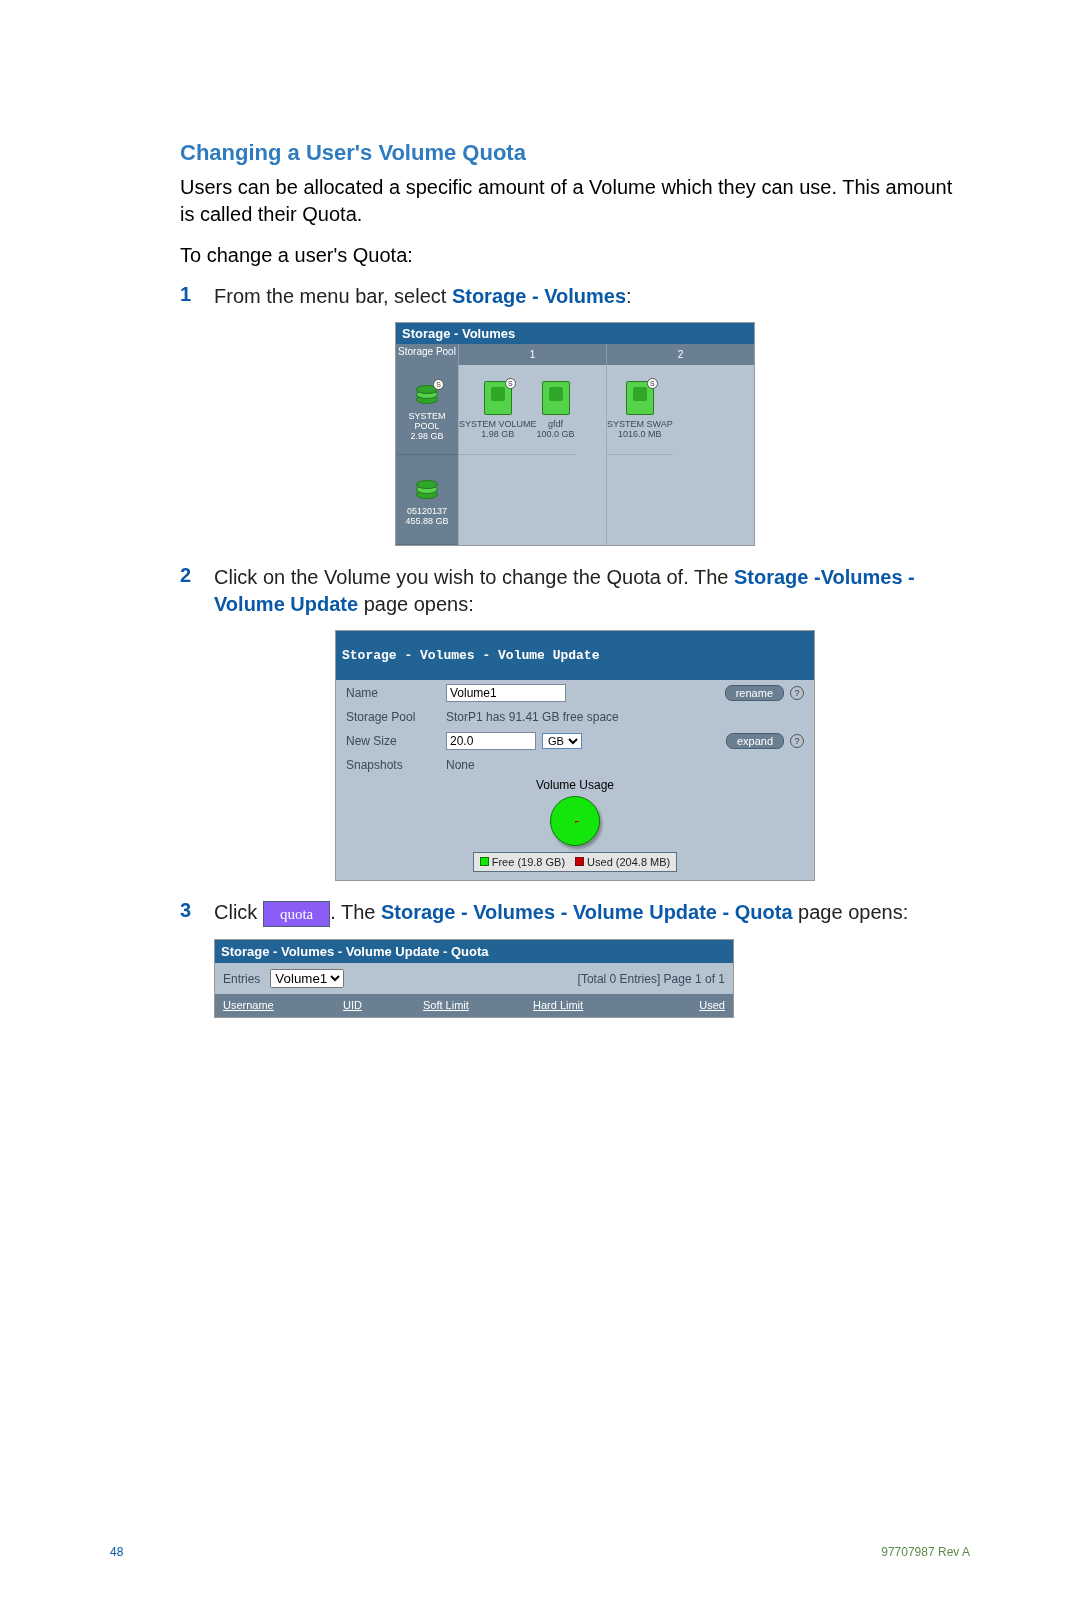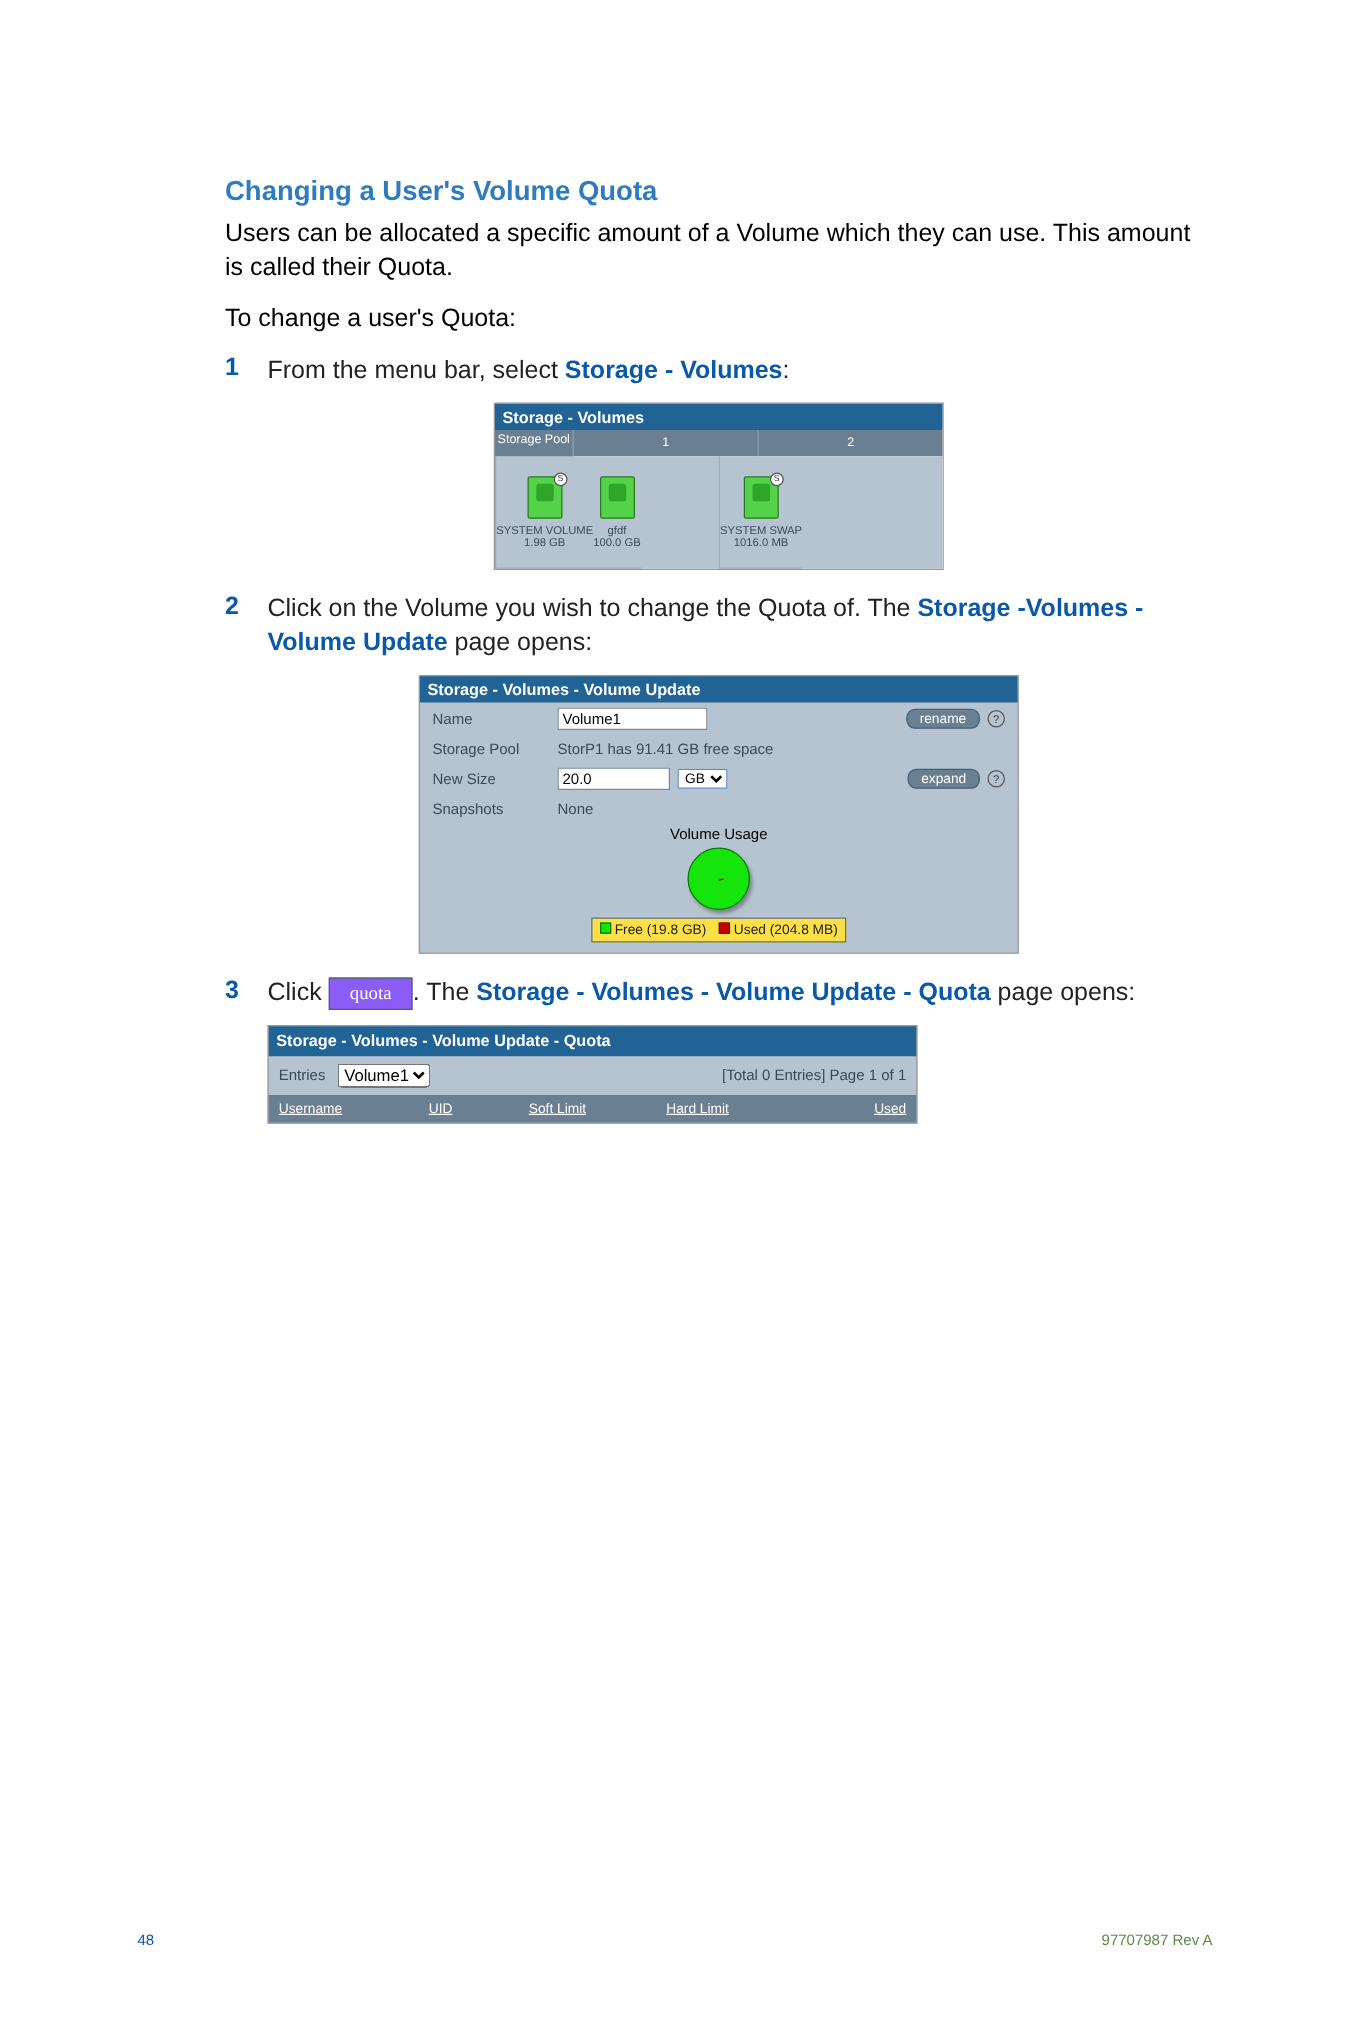--- a/index.html
+++ b/index.html
@@ -164,22 +164,23 @@
   .ss2 {
     width: 480px;
     border: 1px solid #999;
     font-size: 12px;
     background: #b5c4d0;
   }
   .ss2-title {
     background: #206394;
     color: #fff;
     font-weight: 700;
-    padding: 3px 6px;
+    padding: 17px 6px;
     font-size: 13px;
+    font-family: Liberation Mono, monospace;
   }
   .ss2-row {
     display: flex;
     align-items: center;
     padding: 4px 10px;
     color: #3a4a5a;
   }
   .ss2-label { width: 100px; }
   .ss2-val { flex: 1; display: flex; align-items: center; gap: 6px; }
   .ss2 input[type=text] {
@@ -235,21 +236,21 @@
   }
   .ss2-legend {
     display: flex;
     justify-content: center;
     gap: 10px;
     font-size: 11px;
     padding: 3px 6px;
     border: 1px solid #5a6f81;
     width: fit-content;
     margin: 0 auto 8px auto;
-    background: #fde047;
+    background: #e5e5e5;
   }
   .sq { display: inline-block; width: 9px; height: 9px; margin-right: 3px; }
   .sq.green { background: #14e60b; border: 1px solid #0a7a05; }
   .sq.red { background: #c40000; border: 1px solid #701010; }
   
   .quota-btn {
     display: inline-block;
     background: #8b5cf6;
     color: #fff;
     border: 1px solid #4a5f71;
@@ -320,20 +321,41 @@
 </div>
 
 <div class="screenshot ss1">
   <div class="ss1-title">Storage - Volumes</div>
   <div class="ss1-header">
     <div class="ss1-h-pool">Storage Pool</div>
     <div class="ss1-h-col">1</div>
     <div class="ss1-h-col">2</div>
   </div>
   <div class="ss1-body">
+    <div class="ss1-pool-col">
+      <div class="ss1-pool-cell" style="height:90px;">
+        <div class="disk-stack">
+          <div class="d d1 dark"></div>
+            <div class="d d2"></div>
+            <div class="d d3 dark"></div>
+          <div class="badge">S</div>
+        </div>
+        <div>SYSTEM POOL</div>
+        <div>2.98 GB</div>
+      </div>
+      <div class="ss1-pool-cell" style="height:90px;">
+        <div class="disk-stack">
+          <div class="d d1 dark"></div>
+            <div class="d d2"></div>
+            <div class="d d3 dark"></div>
+        </div>
+        <div>05120137</div>
+        <div>455.88 GB</div>
+      </div>
+    </div>
     <div class="ss1-vol-col">
       <div class="ss1-vol-cell">
         <div class="drive-box">
             <div class="badge">S</div>
           </div>
         <div>SYSTEM VOLUME</div>
         <div>1.98 GB</div>
       </div>
       <div class="ss1-vol-cell">
         <div class="drive-box"></div>

